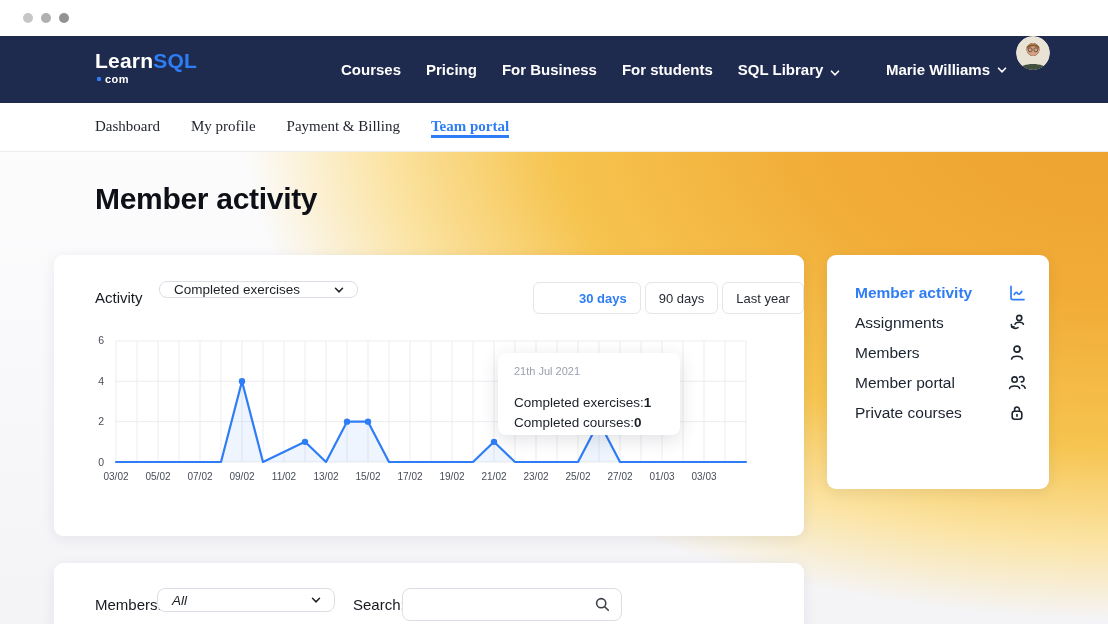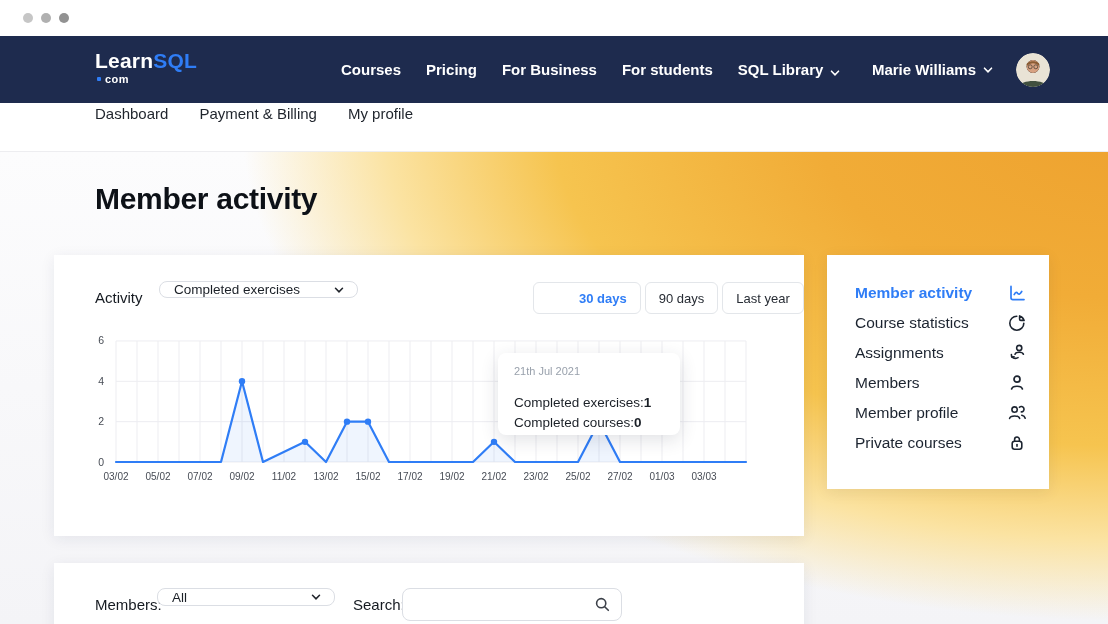--- a/index.html
+++ b/index.html
@@ -16,39 +16,39 @@
   .navbar { position:absolute; left:0; top:36px; width:1108px; height:67px; background:#1e2b4e; }
   .logo { position:absolute; left:95px; top:14px; cursor:pointer; }
   .logo-line1 { font-size:21px; font-weight:800; letter-spacing:.2px; line-height:22px; }
   .logo-learn { color:#ffffff; }
   .logo-sql { color:#2f7df6; }
   .logo-line2 { display:flex; align-items:center; gap:4px; margin-top:1px; margin-left:2px; }
   .logo-dot { width:4px; height:4px; background:#2f7df6; border-radius:1px; }
   .logo-com { color:#ffffff; font-size:11px; font-weight:700; letter-spacing:.5px; }
   .nav-links { position:absolute; left:341px; top:0; height:67px; display:flex; align-items:center; gap:25px; }
   .nav-link { color:#ffffff; font-size:15px; font-weight:600; cursor:pointer; display:flex; align-items:flex-end; gap:7px; white-space:nowrap; }
-  .user-area { position:absolute; right:58px; top:0; height:67px; display:flex; align-items:center; gap:23px; }
+  .user-area { position:absolute; right:58px; top:0; height:67px; display:flex; gap:9px; }
   .user-name { color:#ffffff; font-size:15px; font-weight:600; cursor:pointer; display:flex; align-items:center; gap:7px; }
   .chev { width:10px; height:10px; }
   .avatar { width:34px; height:34px; border-radius:50%; overflow:hidden; cursor:pointer; flex:none; }
 
   
-  .subnav { position:absolute; left:0; top:103px; width:1108px; height:49px; background:#ffffff; border-bottom:1px solid #ededf0; display:flex; align-items:flex-start; padding-left:95px; gap:31px; }
+  .subnav { position:absolute; left:0; top:103px; width:1108px; height:49px; background:#ffffff; border-bottom:1px solid #ededf0; display:flex; align-items:center; padding-left:95px; gap:31px;font-family:Liberation Serif, serif; }
   .subtab { display:flex; align-items:center; font-size:15px; color:#1f242c; cursor:pointer; border-bottom:3px solid transparent; padding-top:2px; }
   .subtab.active { color:#2f7df6; font-weight:700; border-bottom-color:#2f7df6; }
 
   
   .content { position:absolute; left:0; top:152px; width:1108px; height:472px;
     background:
       radial-gradient(75rem 42rem at 102% -6%, #eea22f 0%, #f1ac37 26%, #f6c44f 48%, #fbe3a2 62%, rgba(250,248,246,0) 74%),
       linear-gradient(180deg,#fcfcfd 0%,#f4f4f7 100%);
   }
   .h1 { position:absolute; left:95px; top:30px; font-size:30px; font-weight:700; color:#0d1117; letter-spacing:-.3px; }
 
-  .card { position:absolute; background:#ffffff; border-radius:0; box-shadow:0 3px 14px rgba(30,43,78,.08); }
+  .card { position:absolute; background:#ffffff; border-radius:9px; box-shadow:0 3px 14px rgba(30,43,78,.08); }
   .main-card { left:54px; top:103px; width:750px; height:281px; }
   .side-card { left:827px; top:103px; width:222px; height:234px; padding-top:23px; }
   .bottom-card { left:54px; top:411px; width:750px; height:120px; }
 
   
   .act-label { position:absolute; left:41px; top:34px; font-size:15px; color:#151a21; }
   .select { position:absolute; display:flex; align-items:center; justify-content:space-between; padding:0 13px 0 14px; border:1px solid #dbdee4; border-radius:8px; background:#fff; cursor:pointer; font-size:13.5px; color:#1b2027; }
   .act-select { left:105px; top:26px; width:199px; height:17px; }
   .ranges { position:absolute; left:479px; top:27px; display:flex; gap:4px; }
   .range-btn { height:32px; padding:0 13px; background:#fff; border:1px solid #e3e6ea; border-radius:6px; font-size:13px; color:#272c34; display:flex; align-items:center; cursor:pointer; font-family:inherit; }
@@ -64,21 +64,21 @@
 
   
   .side-item { height:30px; display:flex; align-items:center; justify-content:space-between; padding:0 22px 0 28px; cursor:pointer; }
   .side-label { font-size:15.5px; color:#1c2430; }
   .side-item.active .side-label { color:#2f7df6; font-weight:700; }
   .side-icon { width:20px; height:20px; color:#1c2430; flex:none; }
   .side-item.active .side-icon { color:#2f7df6; }
 
   
   .mem-label { position:absolute; left:41px; top:33px; font-size:15px; color:#151a21; }
-  .mem-select { left:103px; top:25px; width:178px; height:18px; }
+  .mem-select { left:103px; top:25px; width:178px; height:24px;font-style:italic; }
   .search-label { position:absolute; left:299px; top:33px; font-size:15px; color:#151a21; }
   .search-wrap { position:absolute; left:348px; top:25px; width:220px; height:33px; }
   .search-input { width:100%; height:100%; border:1px solid #dbdee4; border-radius:8px; padding:0 36px 0 12px; font-size:13.5px; color:#1b2027; outline:none; font-family:inherit; background:#fff; }
   .search-icon { position:absolute; right:11px; top:8px; width:17px; height:17px; cursor:pointer; }
 </style>
 </head>
 <body>
 
 <div class="page">
 
@@ -141,22 +141,23 @@
             <circle cx="14.2" cy="13.8" r="2" fill="none" stroke="#4c4236" stroke-width=".8"></circle>
             <circle cx="19.8" cy="13.8" r="2" fill="none" stroke="#4c4236" stroke-width=".8"></circle>
           </g>
         </svg>
       </span>
     </div>
   </header>
 
   <nav class="subnav">
     <span class="subtab">Dashboard</span>
+    <span class="subtab">My profile</span>
     <span class="subtab">Payment &amp; Billing</span>
-    <span class="subtab">My profile</span>
+    <span class="subtab active">Team portal</span>
   </nav>
 
   <main class="content">
     <h1 class="h1">Member activity</h1>
 
     <section class="card main-card">
       <span class="act-label">Activity</span>
       <div class="select act-select">
         <span>Completed exercises</span>
         <svg class="chev" viewBox="0 0 10 10" fill="none" stroke="#20242b" stroke-width="1.5" stroke-linecap="round">
@@ -249,44 +250,37 @@
 
     <aside class="card side-card">
       <div class="side-item active">
         <span class="side-label">Member activity</span>
         <svg class="side-icon" viewBox="0 0 20 20" fill="none" stroke="currentColor" stroke-width="1.7" stroke-linecap="round" stroke-linejoin="round">
           <path d="M4 3.4v11.4a1.8 1.8 0 0 0 1.8 1.8H17"></path>
           <path d="M7.2 11.6c1.3-2.4 2.2-2.8 3.5-1.3 1.3 1.4 2.4 1 4-1.8"></path>
         </svg>
       </div>
       <div class="side-item">
-        <span class="side-label">Course statistics</span>
-        <svg class="side-icon" viewBox="0 0 20 20" fill="none" stroke="currentColor" stroke-width="1.6" stroke-linecap="round" stroke-linejoin="round">
-          <path d="M16.8 10.2A7 7 0 1 1 9.8 3.2"></path>
-          <path d="M12.6 2.9a6.9 6.9 0 0 1 4.5 4.5h-3.3a1.2 1.2 0 0 1-1.2-1.2z"></path>
-        </svg>
-      </div>
-      <div class="side-item">
         <span class="side-label">Assignments</span>
         <svg class="side-icon" viewBox="0 0 20 20" fill="none" stroke="currentColor" stroke-width="1.6" stroke-linecap="round" stroke-linejoin="round">
           <circle cx="12.2" cy="5" r="2.6"></circle>
           <path d="M8 11.2c.8-2.6 7.6-2.6 8.4 0"></path>
           <path d="M11 14.6c-2.3 1.3-4.6.9-6.2-.9"></path>
           <path d="M4.4 11.6l.3 2.4 2.4-.3"></path>
         </svg>
       </div>
       <div class="side-item">
         <span class="side-label">Members</span>
         <svg class="side-icon" viewBox="0 0 20 20" fill="none" stroke="currentColor" stroke-width="1.7" stroke-linecap="round" stroke-linejoin="round">
           <circle cx="10" cy="6.2" r="3"></circle>
           <path d="M4.6 16c1-3.7 9.8-3.7 10.8 0"></path>
         </svg>
       </div>
       <div class="side-item">
-        <span class="side-label">Member profile</span>
+        <span class="side-label">Member portal</span>
         <svg class="side-icon" viewBox="0 0 20 20" fill="none" stroke="currentColor" stroke-width="1.6" stroke-linecap="round" stroke-linejoin="round">
           <circle cx="7.6" cy="6.6" r="2.7"></circle>
           <path d="M2.6 15.4c.8-3.3 9.2-3.3 10 0"></path>
           <path d="M12.4 4.3a2.7 2.7 0 1 1 1.9 4.6"></path>
           <path d="M14.8 12.2c1.8.4 3 1.4 3.4 3"></path>
         </svg>
       </div>
       <div class="side-item">
         <span class="side-label">Private courses</span>
         <svg class="side-icon" viewBox="0 0 20 20" fill="none" stroke="currentColor" stroke-width="1.6" stroke-linecap="round" stroke-linejoin="round">

